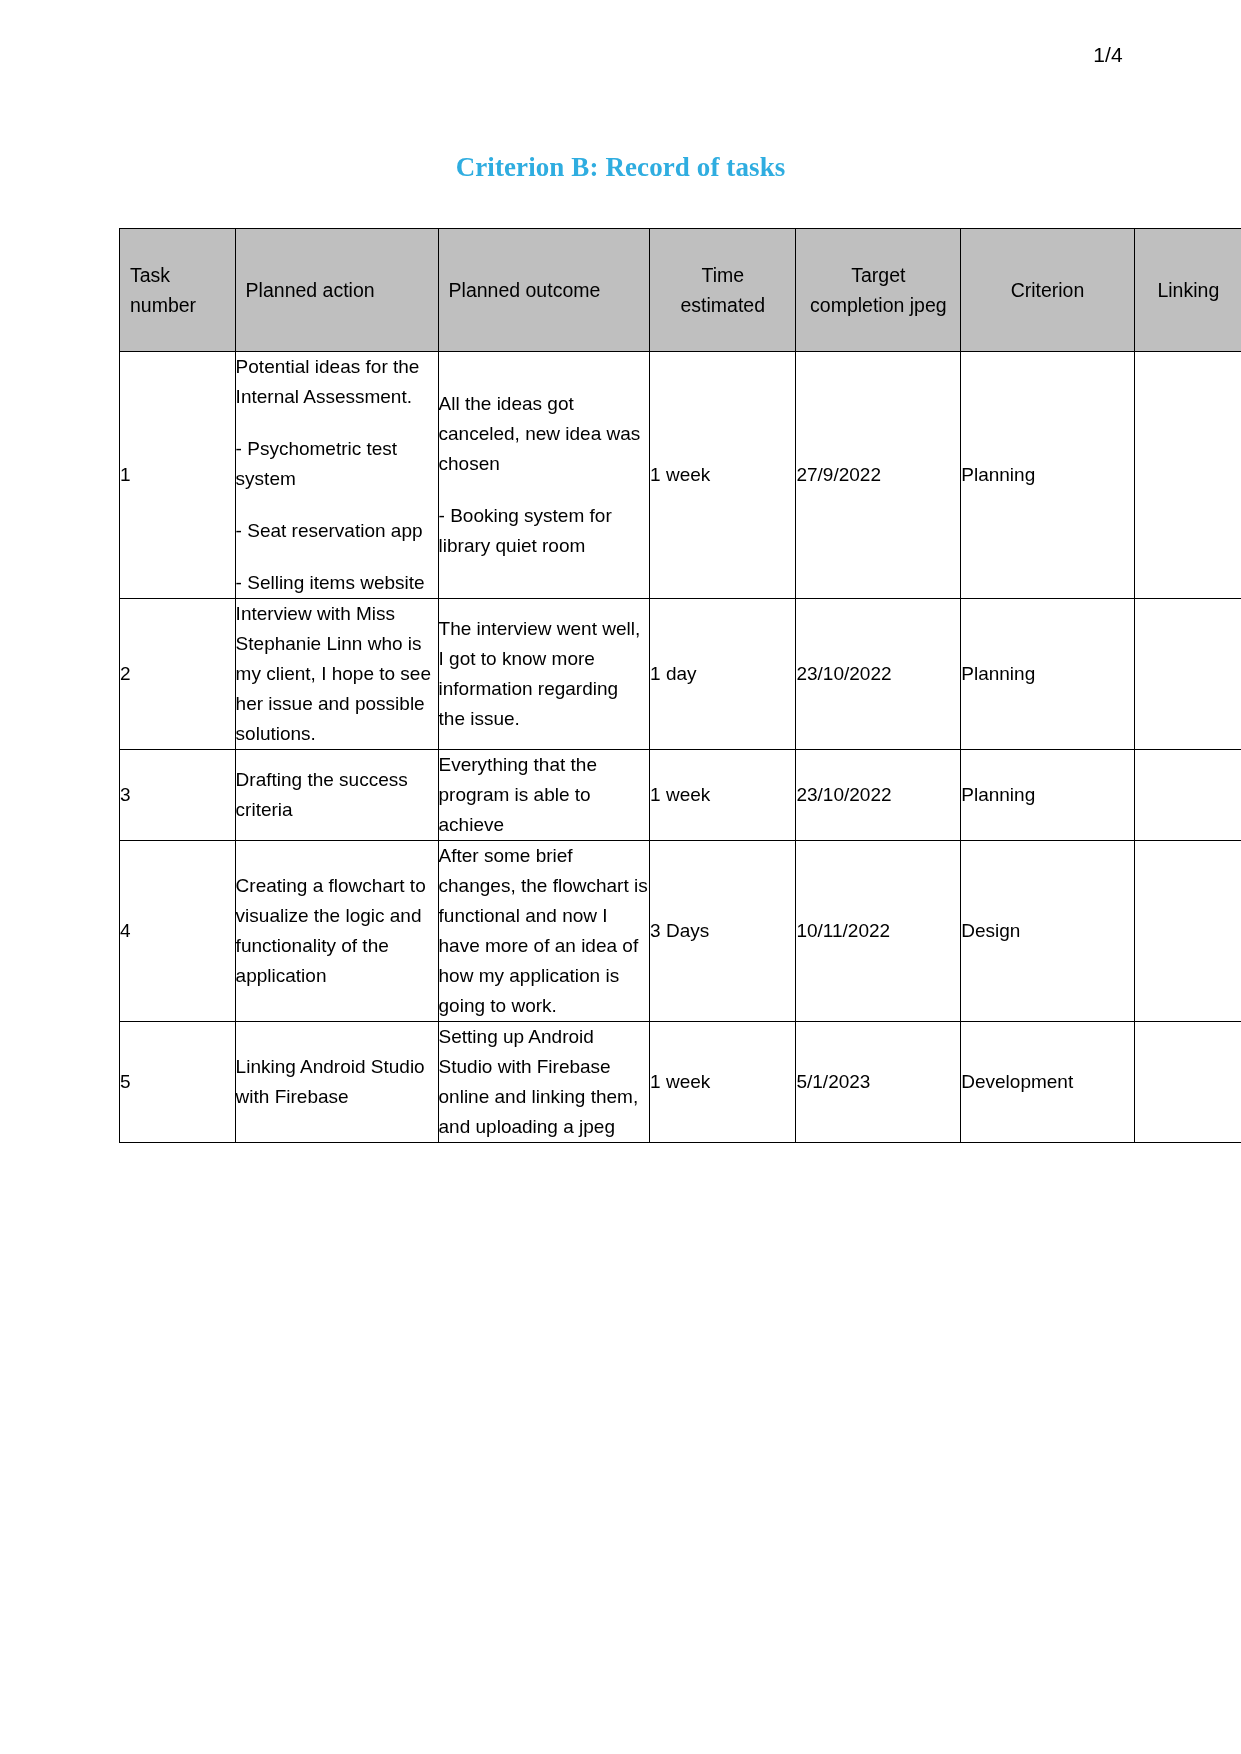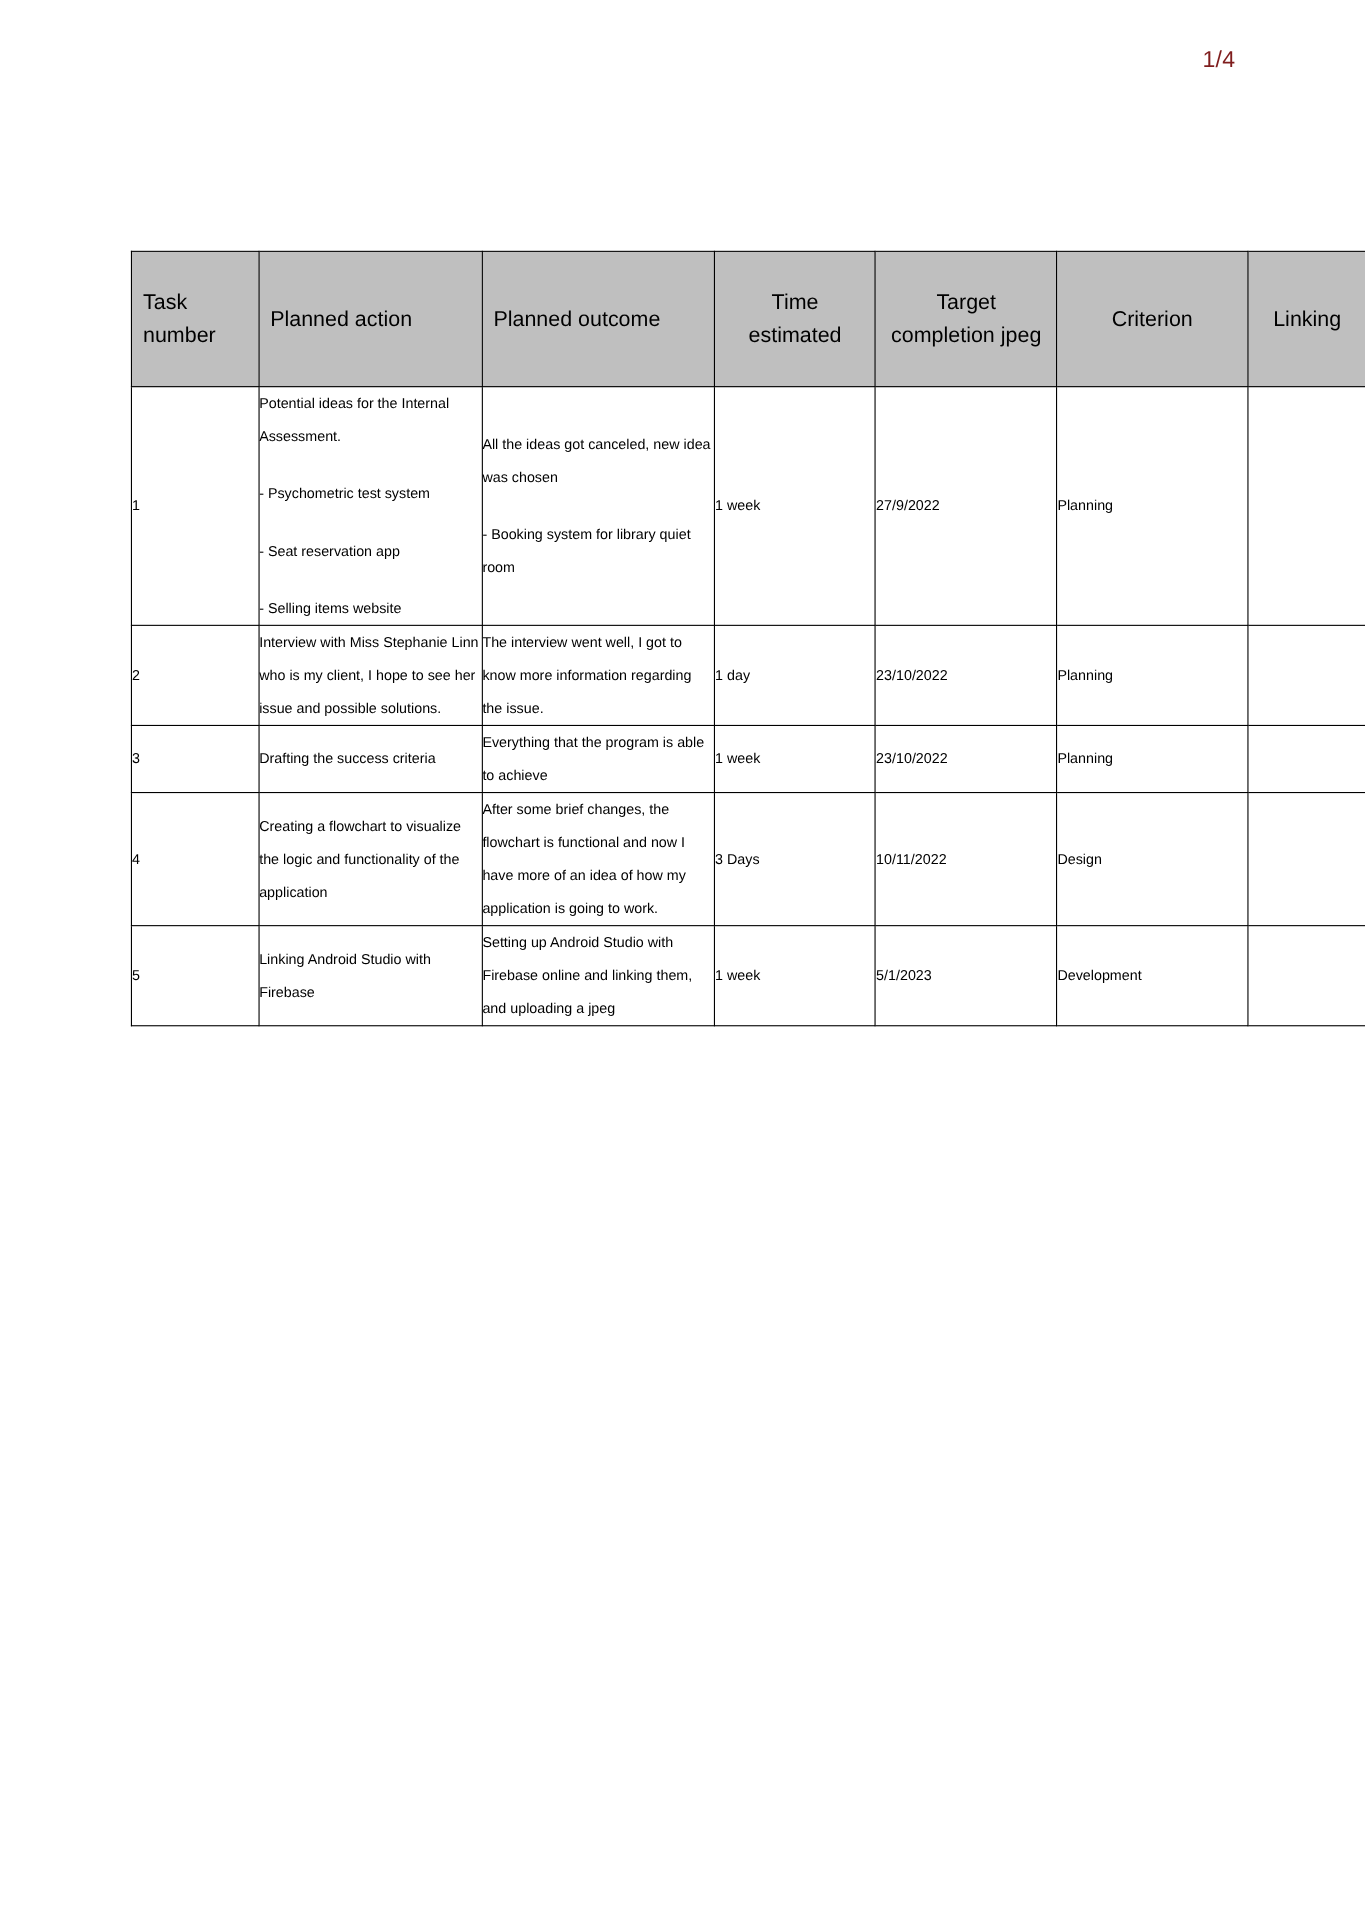--- a/index.html
+++ b/index.html
@@ -25,21 +25,21 @@
   }
 
   
   .page-number {
     position: absolute;
     top: 42px;
     right: 118px;
     font-size: 21px;
     line-height: 26px;
     font-family: "Liberation Sans", sans-serif;
-    color: #7f1d1d;
+    color: #000000;
     letter-spacing: 0.2px;
   }
 
   
   .doc-title {
     position: absolute;
     top: 150px;
     left: 0;
     width: 1241px;
     text-align: center;
@@ -87,21 +87,21 @@
   col.c-action  { width: 165px; }
   col.c-outcome { width: 172px; }
   col.c-time    { width: 119px; }
   col.c-date    { width: 134px; }
   col.c-crit    { width: 141px; }
   col.c-comm    { width: 88px;  }
 
   td.cell {
     padding: 8px 10px 8px 12px;
     line-height: 30px;
-    font-size: 13px;
+    font-size: 19px;
   }
   td.num {
     vertical-align: top;
     padding-top: 12px;
   }
   td.action, td.outcome {
     vertical-align: middle;
   }
   td.time, td.date {
     vertical-align: middle;
@@ -124,20 +124,21 @@
   .para-block p { margin: 0 0 22px 0; }
   .para-block p:last-child { margin-bottom: 0; }
 </style>
 </head>
 <body>
 
 <div class="page">
 
   <div class="page-number">1/4</div>
 
+  <div class="doc-title">Criterion B: Record of tasks</div>
 
   <div class="tbl-wrap">
     <table class="rec">
       <colgroup>
         <col class="c-num">
         <col class="c-action">
         <col class="c-outcome">
         <col class="c-time">
         <col class="c-date">
         <col class="c-crit">

